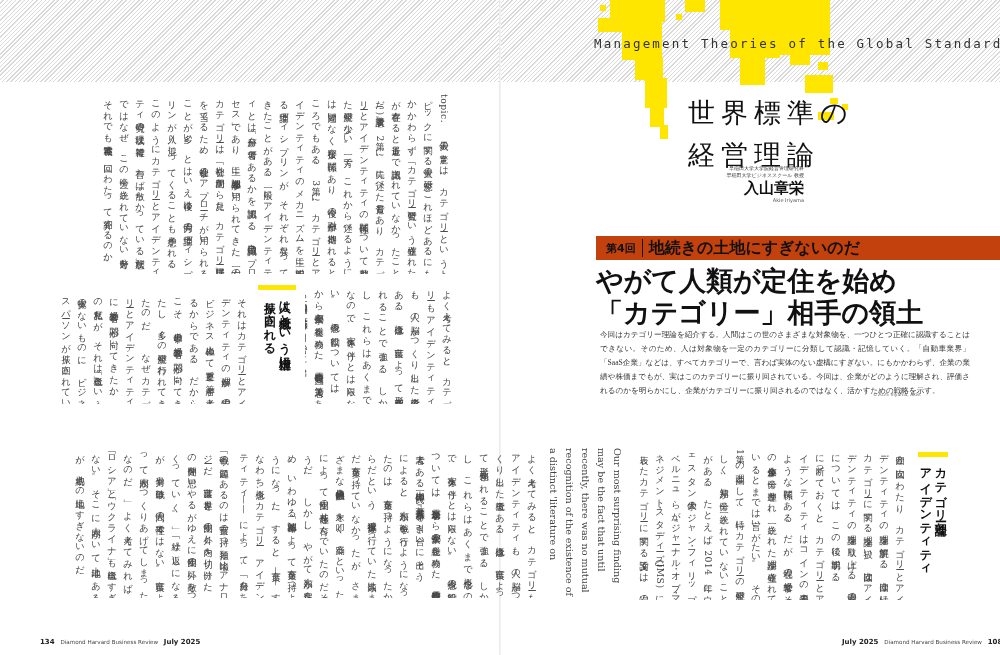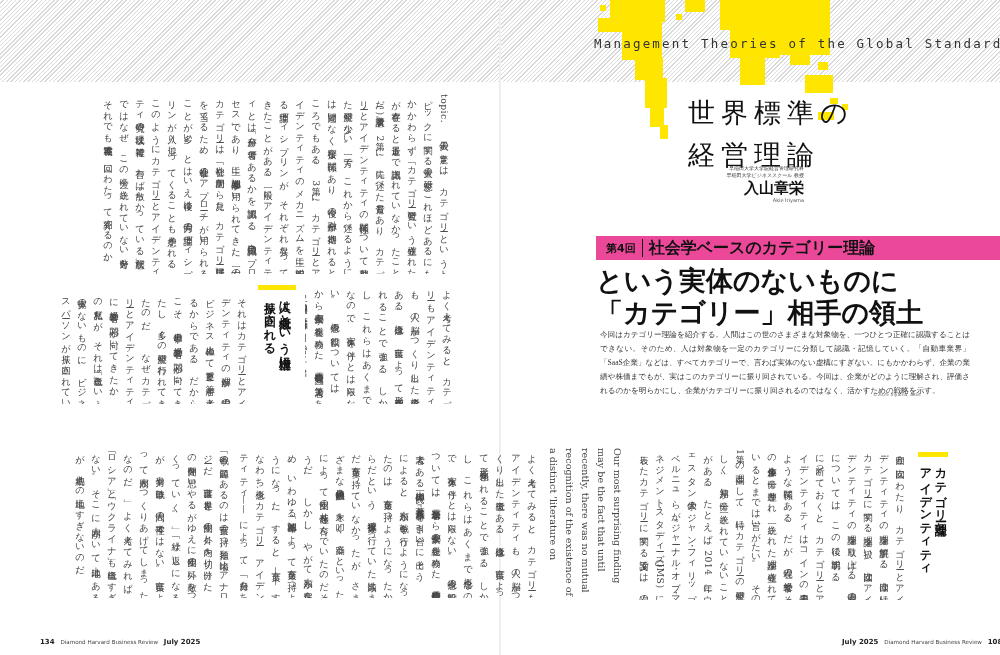--- a/index.html
+++ b/index.html
@@ -9,21 +9,21 @@
   .spine{position:absolute;left:499px;top:0;width:2px;height:655px;background:linear-gradient(90deg,#e8e8e8,#f6f6f6);}
   
   .map{position:absolute;left:590px;top:0;width:270px;height:200px;}
   .map i{position:absolute;background:#ffe600;display:block;}
   .series-en{position:absolute;left:594px;top:36px;font-family:"DejaVu Sans Mono",monospace;font-size:12.5px;letter-spacing:2.2px;color:#333;white-space:nowrap;}
   .series-jp{position:absolute;left:688px;top:92px;font-family:"DejaVu Sans",sans-serif;font-weight:normal;font-size:27px;line-height:42px;letter-spacing:6px;color:#111;text-align:left;}
   .author-block{position:absolute;left:684px;top:165px;width:120px;text-align:right;font-family:"DejaVu Sans",sans-serif;}
   .author-aff{font-size:5px;line-height:7px;color:#333;}
   .author-name{font-size:15px;font-weight:bold;color:#111;line-height:18px;}
   .author-roman{font-size:5px;color:#555;}
-  .kicker{position:absolute;left:596px;top:236px;width:404px;height:24px;background:#ec4899;font-family:"DejaVu Sans",sans-serif;display:flex;align-items:center;}
+  .kicker{position:absolute;left:596px;top:236px;width:404px;height:24px;background:#c2410c;font-family:"DejaVu Sans",sans-serif;display:flex;align-items:center;}
   .kicker .num{font-size:11px;font-weight:bold;color:#111;margin-left:10px;}
   .kicker .bar{width:1px;height:18px;background:#111;margin:0 6px;}
   .kicker .ttl{font-size:16px;color:#111;font-weight:bold;}
   .headline{position:absolute;left:596px;top:265px;font-family:"DejaVu Sans",sans-serif;font-weight:bold;font-size:27px;line-height:32px;color:#111;}
   .lead{position:absolute;left:600px;top:328px;width:370px;font-family:Liberation Serif, serif;font-size:7.6px;line-height:14px;color:#333;text-align:justify;}
   .credit{position:absolute;left:873px;top:392px;font-family:"DejaVu Sans",sans-serif;font-size:4.5px;color:#666;}
   
   .vcol{position:absolute;writing-mode:vertical-rl;font-size:9.2px;line-height:16px;letter-spacing:0.5px;color:#444;text-align:justify;overflow:hidden;}
   .vhead{position:absolute;writing-mode:vertical-rl;font-family:"DejaVu Sans",sans-serif;font-weight:bold;font-size:12px;line-height:15px;color:#111;}
   .ybar{position:absolute;height:5px;background:#ffe600;}
@@ -69,25 +69,25 @@
 <div class="author-block">
   <div class="author-aff">早稲田大学大学院経営管理研究科</div>
   <div class="author-aff">早稲田大学ビジネススクール 教授</div>
   <div class="author-name">入山章栄</div>
   <div class="author-roman">Akie Iriyama</div>
 </div>
 
 <div class="kicker">
   <span class="num">第4回</span>
   <span class="bar"></span>
-  <span class="ttl">社会学ベースのカテゴリー理論</span>
+  <span class="ttl">地続きの土地にすぎないのだ</span>
 </div>
 
 <div class="headline">
-  <div>という実体のないものに</div>
+  <div>やがて人類が定住を始め</div>
   <div>「カテゴリー」相手の領土</div>
 </div>
 
 <div class="lead">今回はカテゴリー理論を紹介する。人間はこの世のさまざまな対象物を、一つひとつ正確に認識することはできない。そのため、人は対象物を一定のカテゴリーに分類して認識・記憶していく。「自動車業界」「SaaS企業」などは、すべてカテゴリーで、言わば実体のない虚構にすぎない。にもかかわらず、企業の業績や株価までもが、実はこのカテゴリーに振り回されている。今回は、企業がどのように理解され、評価されるのかを明らかにし、企業がカテゴリーに振り回されるのではなく、活かすための戦略を示す。</div>
 <div class="credit">©2025 Iriyama, Akie.</div>
 
 <div class="ybar" style="left:918px;top:452px;width:30px;"></div>
 <div class="vhead" style="left:918px;top:460px;height:130px;">
   <span>カテゴリー理論と</span><br>
   <span>アイデンティティ</span>

